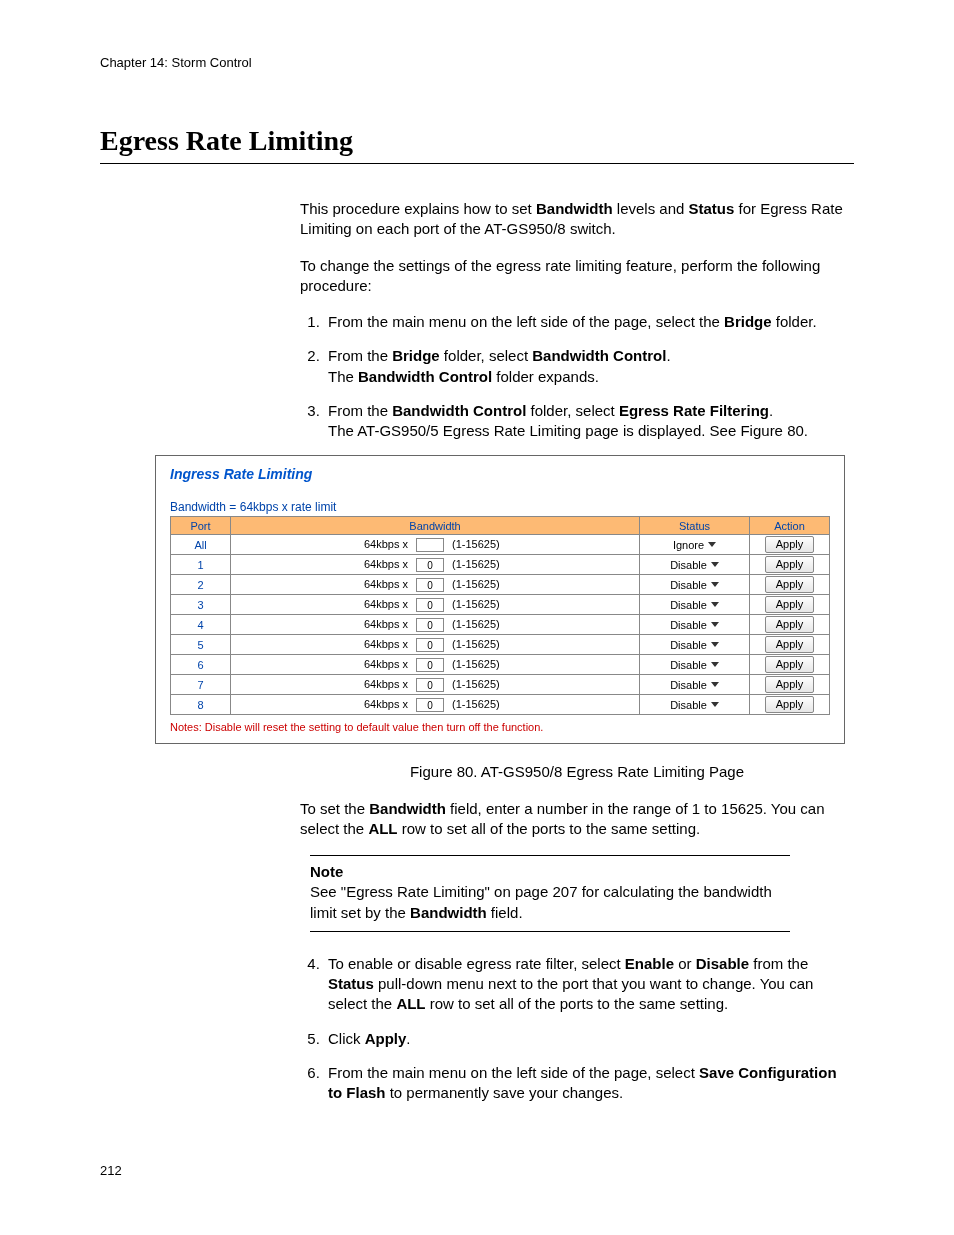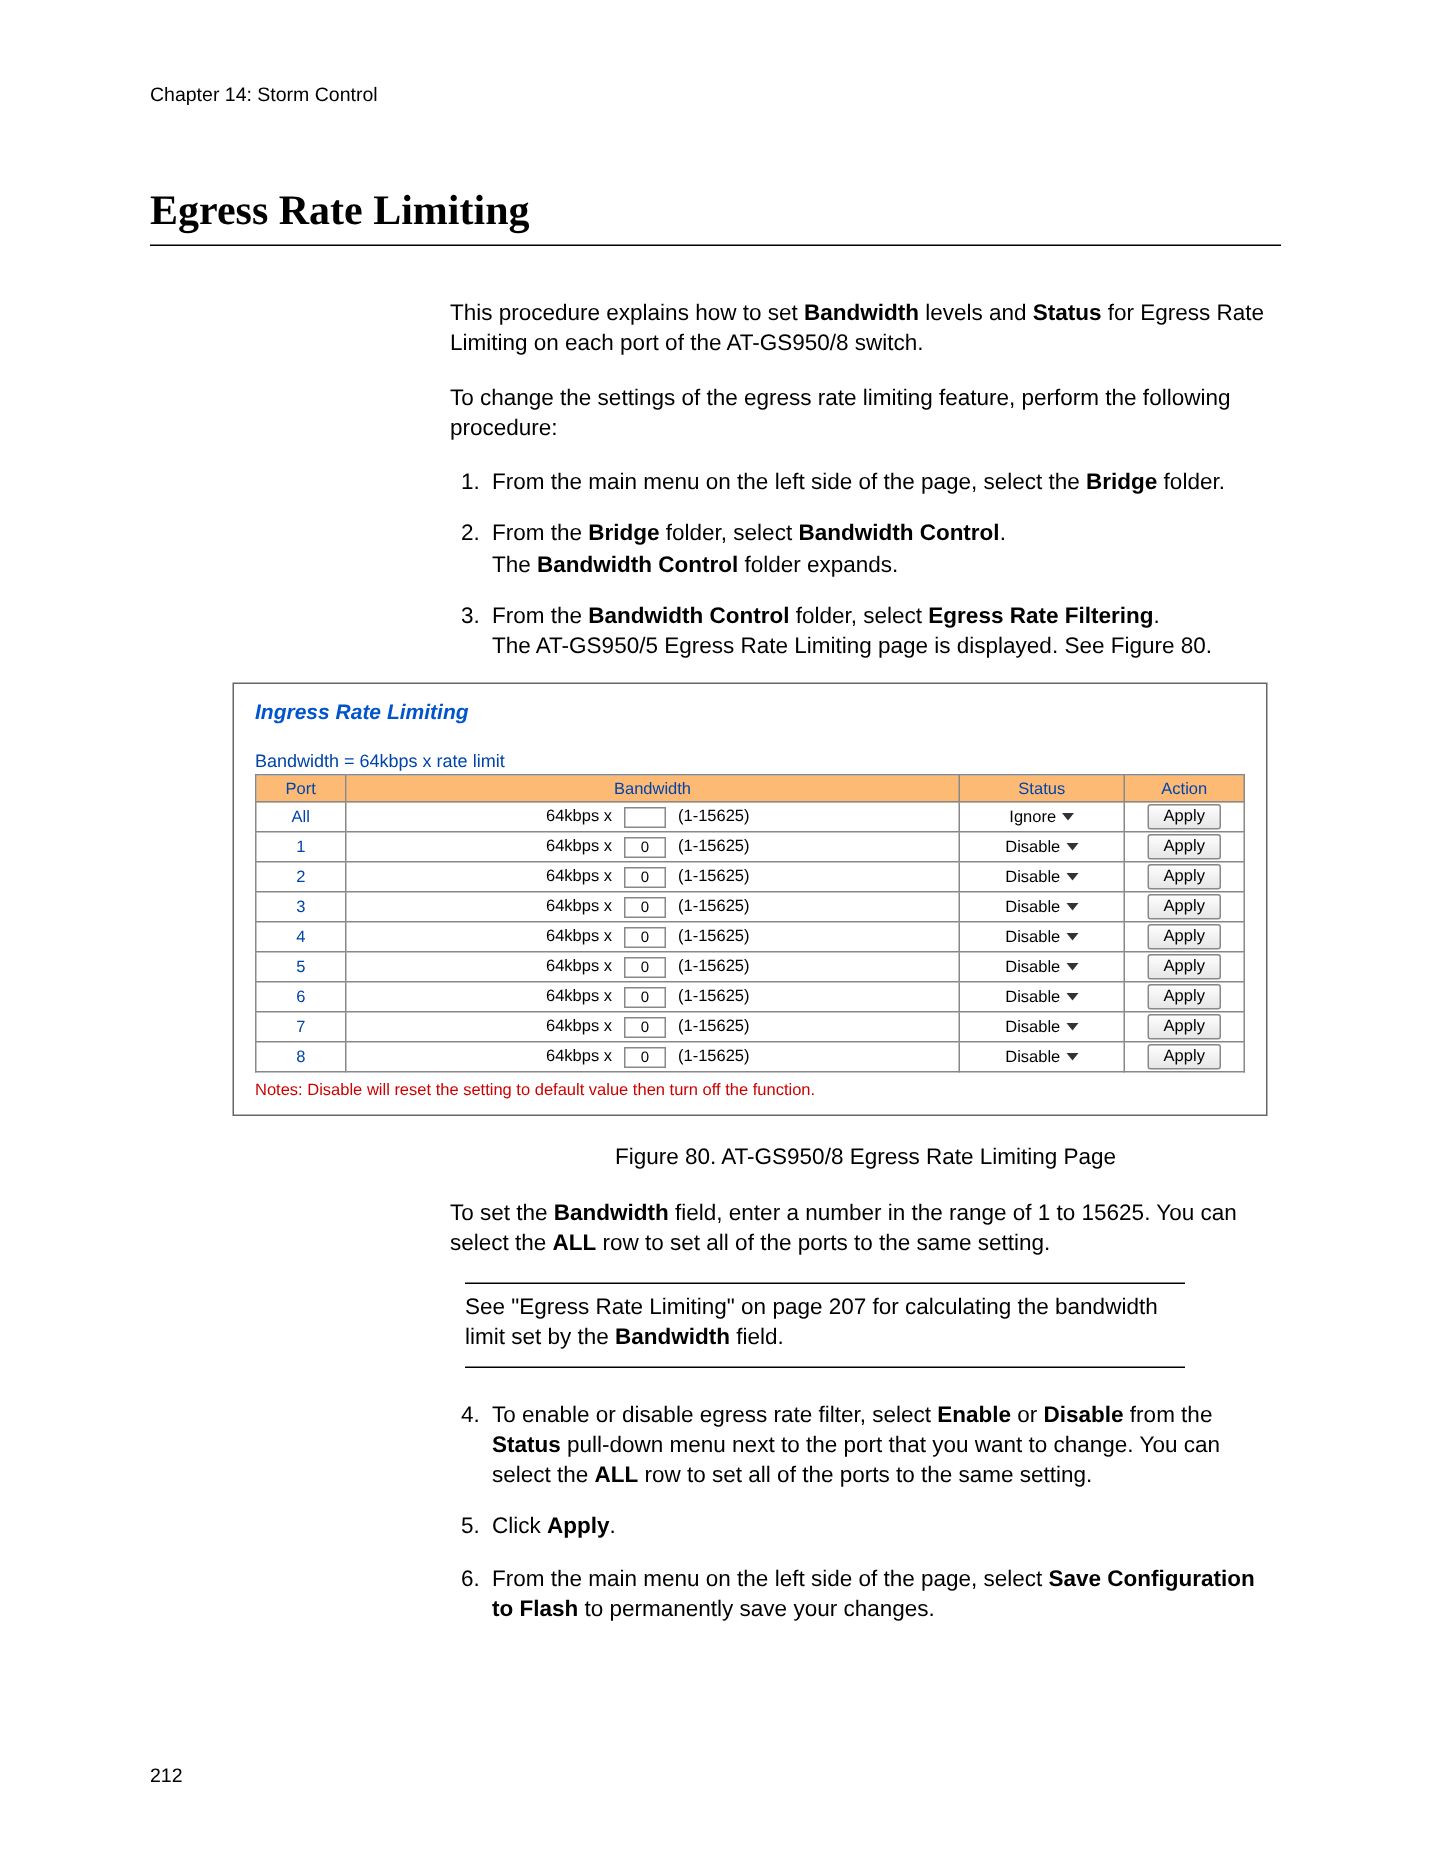--- a/index.html
+++ b/index.html
@@ -107,21 +107,21 @@
   .note-box {
     border-top:1px solid #000;
     border-bottom:1px solid #000;
     padding:6px 0 8px 0;
     margin: 14px 0 22px 10px;
     width: 480px;
   }
   .note-box .note-label { font-weight:bold; }
   .page-number {
     position:absolute;
-    bottom:44px; left:100px;
+    bottom:57px; left:100px;
     font-size:13px;
   }
 </style>
 </head>
 <body>
 
 <div class="chapter-header">Chapter 14: Storm Control</div>
 
 <h1 class="page-title">Egress Rate Limiting</h1>
 
@@ -300,20 +300,21 @@
 </div>
 
 <div class="body-col">
   <p class="figure-caption">Figure 80. AT-GS950/8 Egress Rate Limiting Page</p>
 
   <p>
     <span>To set the </span><b>Bandwidth</b><span> field, enter a number in the range of 1 to 15625. You can select the </span><b>ALL</b><span> row to set all of the ports to the same setting.</span>
   </p>
 
   <div class="note-box">
+    <div class="note-label">Note</div>
     <div>
       <span>See "Egress Rate Limiting" on page 207 for calculating the bandwidth limit set by the </span><b>Bandwidth</b><span> field.</span>
     </div>
   </div>
 
   <ol class="steps" start="4">
     <li>
       <span>To enable or disable egress rate filter, select </span><b>Enable</b><span> or </span><b>Disable</b><span> from the </span><b>Status</b><span> pull-down menu next to the port that you want to change. You can select the </span><b>ALL</b><span> row to set all of the ports to the same setting.</span>
     </li>
     <li>

